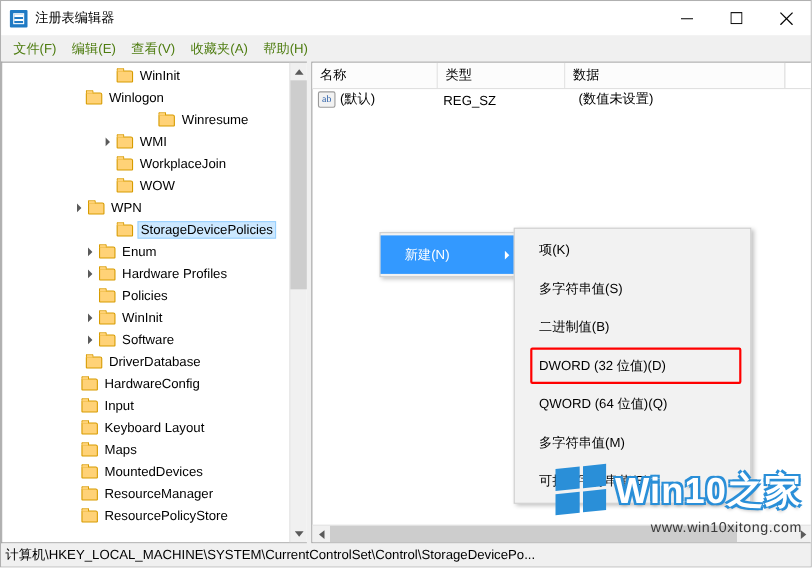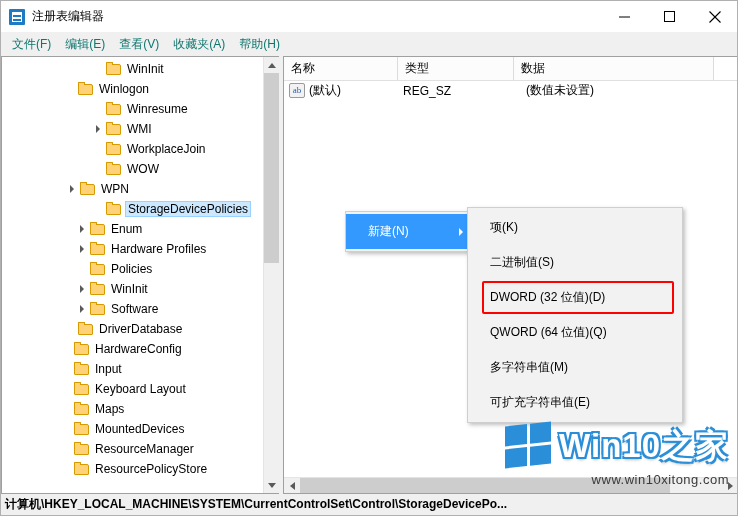--- a/index.html
+++ b/index.html
@@ -63,21 +63,21 @@
   .menubar {
     height: 24px;
     background: #f0f0f0;
     display: flex;
     align-items: center;
     padding-left: 4px;
     border-bottom: 0;
   }
   .menu-item {
     font-size: 12px;
-    color: #0f766e;
+    color: #4d7c0f;
     padding: 13px 7px;
     white-space: nowrap;
   }
   
   .body {
     position: absolute;
     left: 0; top: 55px;
     width: 738px;
     height: 438px;
     background: #f0f0f0;
@@ -350,21 +350,20 @@
     width: 738px; height: 21px;
     background: #f0f0f0;
     display: flex;
     align-items: center;
     font-size: 12px;
     color: #000;
     padding-left: 4px;
     box-sizing: border-box;
     overflow: hidden;
     white-space: nowrap;
-    font-weight: bold;
   }
 </style>
 </head>
 <body>
 
 <div class="window">
 
   <div class="titlebar">
     <div class="title-icon"></div>
     <div class="title-text">注册表编辑器</div>
@@ -403,21 +402,21 @@
           <div class="tree-row" style="padding-left: 88px;">
             <div class="expander"></div>
             <div class="folder"></div>
             <span class="tree-label">WinInit</span>
           </div>
           <div class="tree-row" style="padding-left: 60px;">
             <div class="expander"></div>
             <div class="folder"></div>
             <span class="tree-label">Winlogon</span>
           </div>
-          <div class="tree-row" style="padding-left: 88px;">
+          <div class="tree-row" style="padding-left: 88px; justify-content: center;">
             <div class="expander"></div>
             <div class="folder"></div>
             <span class="tree-label">Winresume</span>
           </div>
           <div class="tree-row" style="padding-left: 88px;">
             <div class="expander">
               <div class="arrow"></div>
             </div>
             <div class="folder"></div>
             <span class="tree-label">WMI</span>
@@ -568,21 +567,24 @@
       <span>新建(N)</span>
       <span class="ctx-sub-arrow"></span>
     </div>
   </div>
 
   <div class="ctx" id="submenu" style="left:466px; top:206px; width:214px;">
       <div class="ctx-item">
         <span>项(K)</span>
       </div>
       <div class="ctx-item">
-        <span>二进制值(S)</span>
+        <span>多字符串值(S)</span>
+      </div>
+      <div class="ctx-item">
+        <span>二进制值(B)</span>
       </div>
       <div class="ctx-item boxed">
         <span>DWORD (32 位值)(D)</span>
       </div>
       <div class="ctx-item">
         <span>QWORD (64 位值)(Q)</span>
       </div>
       <div class="ctx-item">
         <span>多字符串值(M)</span>
       </div>

